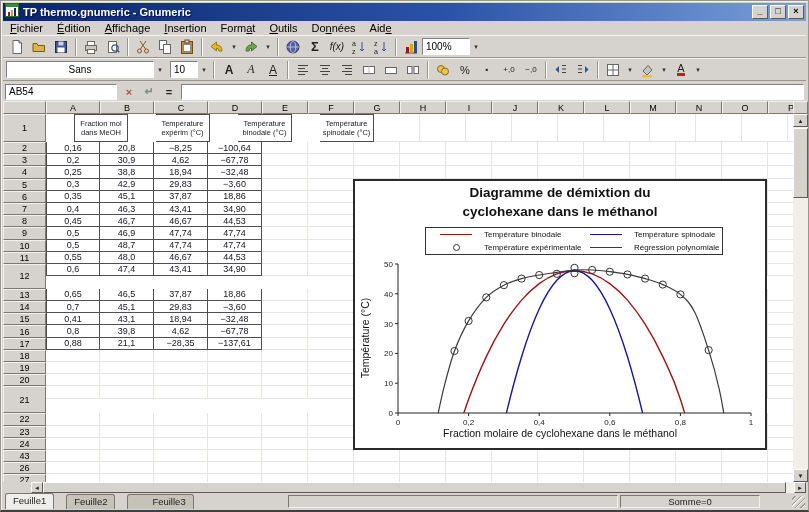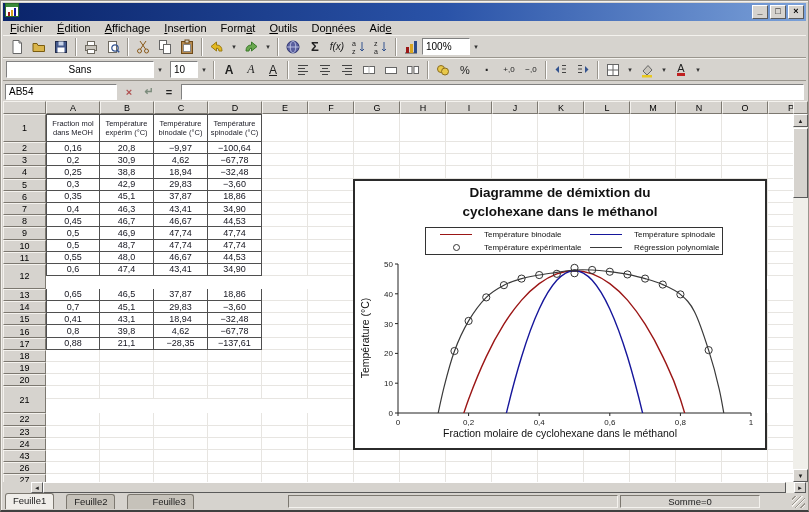--- a/index.html
+++ b/index.html
@@ -48,21 +48,21 @@
   
   #gridwrap { position:absolute; left:2px; top:100px; width:805px; height:381px; background:#fff; }
   #sheet { position:absolute; left:0; top:0; width:790px; height:381px; overflow:hidden; background:#fff; }
   .grow { display:flex; }
   .ghcell { background:#d6d3ce; border:1px solid; border-color:#f4f2ee #7c7870 #7c7870 #f4f2ee;
     font-size:9px; color:#000; display:flex; align-items:center; justify-content:center; flex:none; }
   .gcell { border-right:1px solid #e7e5e1; border-bottom:1px solid #e7e5e1; flex:none; background:#fff; }
   .tcell { flex:none; background:#fff; display:flex; align-items:center; justify-content:center;
     border-right:1px solid #4f4f4f; border-bottom:1px solid #4f4f4f; color:#14141e; }
   .tcell.first { border-left:1px solid #4f4f4f; }
-  .tcell.top { border-top:1px solid #4f4f4f; }
+  .tcell.top { border-top:1px solid #4f4f4f;margin-left:28px; }
   .thead { font-size:7.5px; line-height:9px; text-align:center; white-space:pre-line; color:#20202a; }
   .tdata { font-size:9px; }
   
   #vscroll { position:absolute; right:0; top:0; width:15px; height:381px; background:#f0efea; }
   .sbtn { position:absolute; background:#d6d3ce; border:1px solid; border-color:#fff #5a5a5a #5a5a5a #fff;
     display:flex; align-items:center; justify-content:center; font-size:6px; color:#222; }
   .sthumb { position:absolute; background:#d6d3ce; border:1px solid; border-color:#fff #5a5a5a #5a5a5a #fff; }
   #hscroll { position:absolute; left:2px; right:2px; top:481px; height:11px; background:#d6d3ce; }
   #htrough { position:absolute; left:28px; right:0; top:0; height:11px; background:#f0efea; }
   
@@ -99,20 +99,21 @@
   <div id="titlebar">
     <span>
       <svg width="14" height="14">
           <rect x="0.5" y="0.5" width="13" height="13" fill="#fff" stroke="#2a6a2a"></rect>
           <rect x="1" y="1" width="12" height="3" fill="#3a8a3a"></rect>
           <rect x="3" y="9" width="2" height="4" fill="#9b1616"></rect>
           <rect x="6" y="7" width="2" height="6" fill="#d9a520"></rect>
           <rect x="9" y="5" width="2" height="8" fill="#16169b"></rect>
         </svg>
     </span>
+    <span class="ttl">TP thermo.gnumeric - Gnumeric</span>
     <span class="wbtns">
       <span class="wbtn">_</span>
       <span class="wbtn">□</span>
       <span class="wbtn">×</span>
     </span>
   </div>
 
   <div id="menubar">
       <span class="mitem"><u>F</u>ichier</span>
       <span class="mitem"><u>É</u>dition</span>
@@ -413,21 +414,21 @@
           <div class="gcell" style="width: 46px; height: 28px;"></div>
           <div class="gcell" style="width: 46px; height: 28px;"></div>
           <div class="gcell" style="width: 46px; height: 28px;"></div>
           <div class="gcell" style="width: 46px; height: 28px;"></div>
           <div class="gcell" style="width: 46px; height: 28px;"></div>
         </div>
         <div class="grow">
           <div class="ghcell" style="width: 43px; height: 12.2px;">2</div>
           <div class="tcell tdata first" style="width: 54px; height: 12.2px;">0,16</div>
           <div class="tcell tdata" style="width: 54px; height: 12.2px;">20,8</div>
-          <div class="tcell tdata" style="width: 54px; height: 12.2px;">−9,97</div>
+          <div class="tcell tdata" style="width: 54px; height: 12.2px;">−8,25</div>
           <div class="tcell tdata" style="width: 54px; height: 12.2px;">−100,64</div>
           <div class="gcell" style="width: 46px; height: 12.2px;"></div>
           <div class="gcell" style="width: 46px; height: 12.2px;"></div>
           <div class="gcell" style="width: 46px; height: 12.2px;"></div>
           <div class="gcell" style="width: 46px; height: 12.2px;"></div>
           <div class="gcell" style="width: 46px; height: 12.2px;"></div>
           <div class="gcell" style="width: 46px; height: 12.2px;"></div>
           <div class="gcell" style="width: 46px; height: 12.2px;"></div>
           <div class="gcell" style="width: 46px; height: 12.2px;"></div>
           <div class="gcell" style="width: 46px; height: 12.2px;"></div>

